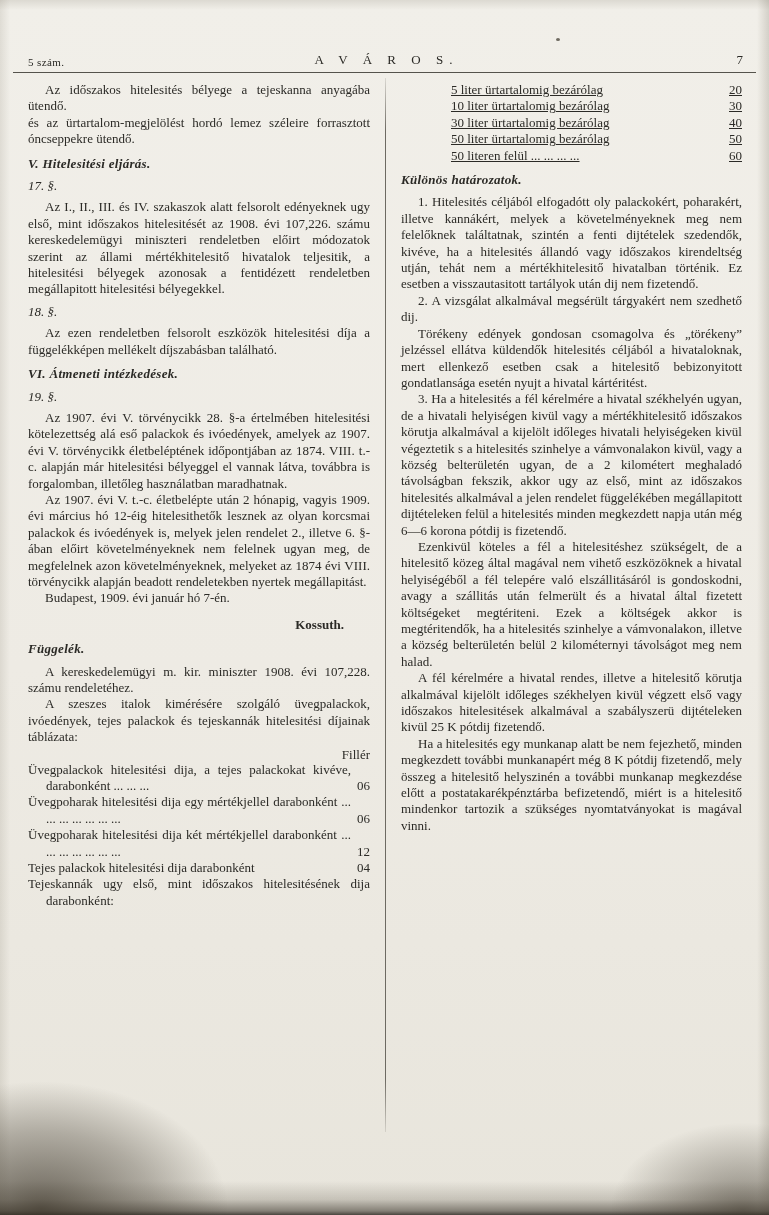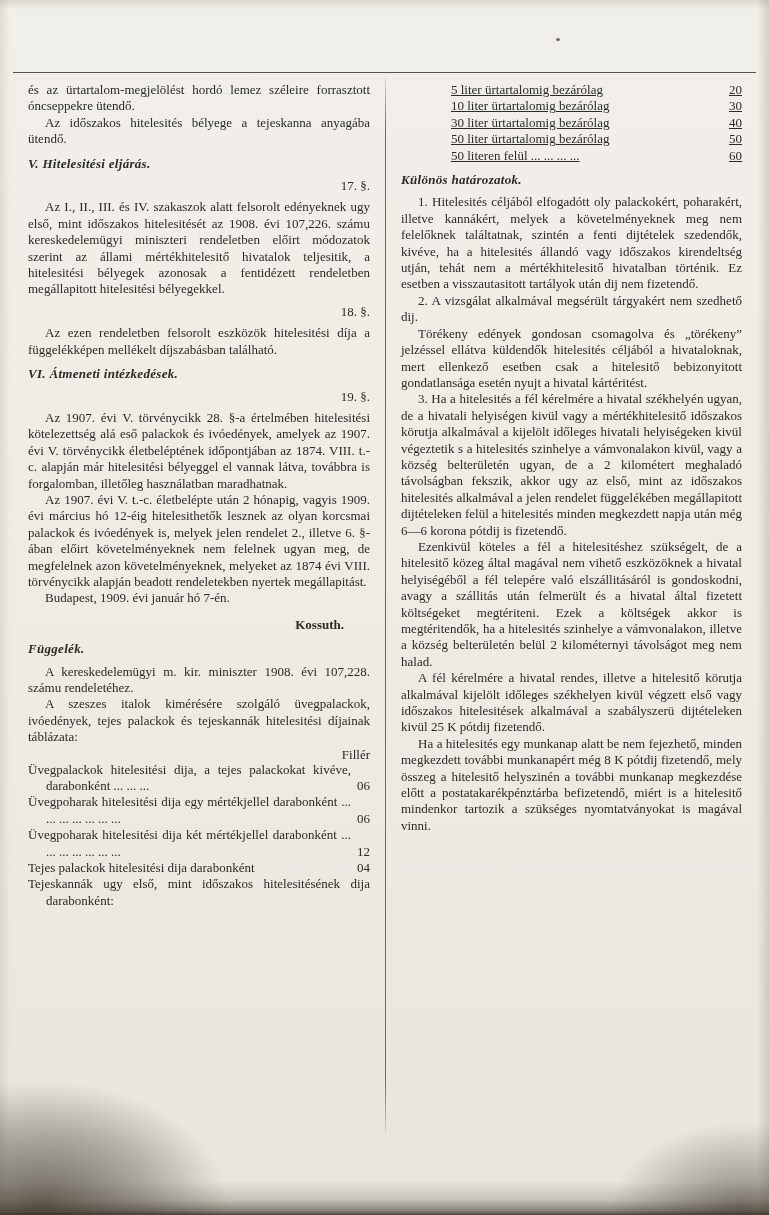--- a/index.html
+++ b/index.html
@@ -16,21 +16,21 @@
   .pageno{position:absolute;right:2px;bottom:2px;font-size:13px;}
   .head-rule{position:absolute;top:72px;left:13px;right:13px;border-top:1.4px solid #55534c;}
   .col-divider{position:absolute;top:78px;left:385px;width:1px;height:1054px;
     background:linear-gradient(180deg,rgba(90,87,80,.15) 0%,#6d6a62 5%,#6d6a62 95%,rgba(90,87,80,.15) 100%);}
   
   .column{position:absolute;top:82px;width:342px;font-size:13px;line-height:16.4px;text-align:justify;}
   .col-left{left:28px;}
   .col-right{left:401px;width:341px;}
   .para{margin:0;text-indent:17px;}
   .para.noindent{text-indent:0;}
-  .sec-num{text-align:right;margin:6px 0 5px;}
+  .sec-num{text-align:left;margin:6px 0 5px;font-style:italic;}
   .subhead{font-style:italic;font-weight:bold;margin:8px 0 6px;letter-spacing:.3px;}
   .signature{font-weight:bold;text-align:right;padding-right:26px;margin:10px 0 7px;}
   .unit-label{text-align:right;font-size:13px;line-height:13px;margin:2px 0 1px;}
   .fee-line{display:flex;align-items:flex-end;}
   .fee-text{flex:1;padding-left:18px;text-indent:-18px;}
   .fee-value{white-space:nowrap;margin-left:6px;}
   .fee-line.tariff{padding-left:50px;text-decoration:underline;}
   .fee-line.tariff .fee-text{padding-left:0;text-indent:0;}
   
   .artifact{position:absolute;pointer-events:none;}
@@ -43,26 +43,31 @@
     background:radial-gradient(ellipse at 18% 95%,rgba(55,48,36,.72) 0%,rgba(55,48,36,.32) 42%,rgba(55,48,36,0) 70%);}
   .blot-br{right:0;bottom:0;width:170px;height:100px;
     background:radial-gradient(ellipse at 85% 95%,rgba(55,48,36,.55) 0%,rgba(55,48,36,0) 65%);}
   .speck{width:4px;height:3px;border-radius:50%;background:#6e6a60;top:38px;left:556px;}
 </style>
 </head>
 <body>
 
 <div class="page">
 
+  <div class="masthead">
+    <span class="issue">5 szám.</span>
+    <span class="paper-title">A  V Á R O S.</span>
+    <span class="pageno">7</span>
+  </div>
   <div class="head-rule"></div>
   <div class="col-divider"></div>
 
   <div class="column col-left">
+      <p class="para">Az időszakos hitelesités bélyege a tejeskanna anyagába ütendő.</p>
       <p class="para noindent">és az ürtartalom-megjelölést hordó lemez széleire forrasztott óncseppekre ütendő.</p>
-      <p class="para">Az időszakos hitelesités bélyege a tejeskanna anyagába ütendő.</p>
       <div class="subhead">V. Hitelesitési eljárás.</div>
       <div class="sec-num">17. §.</div>
       <p class="para">Az I., II., III. és IV. szakaszok alatt felsorolt edényeknek ugy első, mint időszakos hitelesitését az 1908. évi 107,226. számu kereskedelemügyi miniszteri rendeletben előirt módozatok szerint az állami mértékhitelesitő hivatalok teljesitik, a hitelesitési bélyegek azonosak a fentidézett rendeletben megállapitott hitelesitési bélyegekkel.</p>
       <div class="sec-num">18. §.</div>
       <p class="para">Az ezen rendeletben felsorolt eszközök hitelesitési díja a függelékképen mellékelt díjszabásban található.</p>
       <div class="subhead">VI. Átmeneti intézkedések.</div>
       <div class="sec-num">19. §.</div>
       <p class="para">Az 1907. évi V. törvénycikk 28. §-a értelmében hitelesitési kötelezettség alá eső palackok és ivóedények, amelyek az 1907. évi V. törvénycikk életbeléptének időpontjában az 1874. VIII. t.-c. alapján már hitelesitési bélyeggel el vannak látva, továbbra is forgalomban, illetőleg használatban maradhatnak.</p>
       <p class="para">Az 1907. évi V. t.-c. életbelépte után 2 hónapig, vagyis 1909. évi március hó 12-éig hitelesithetők lesznek az olyan korcsmai palackok és ivóedények is, melyek jelen rendelet 2., illetve 6. §-ában előirt követelményeknek nem felelnek ugyan meg, de megfelelnek azon követelményeknek, melyeket az 1874 évi VIII. törvénycikk alapján beadott rendeletekben nyertek megállapitást.</p>
       <p class="para">Budapest, 1909. évi január hó 7-én.</p>

